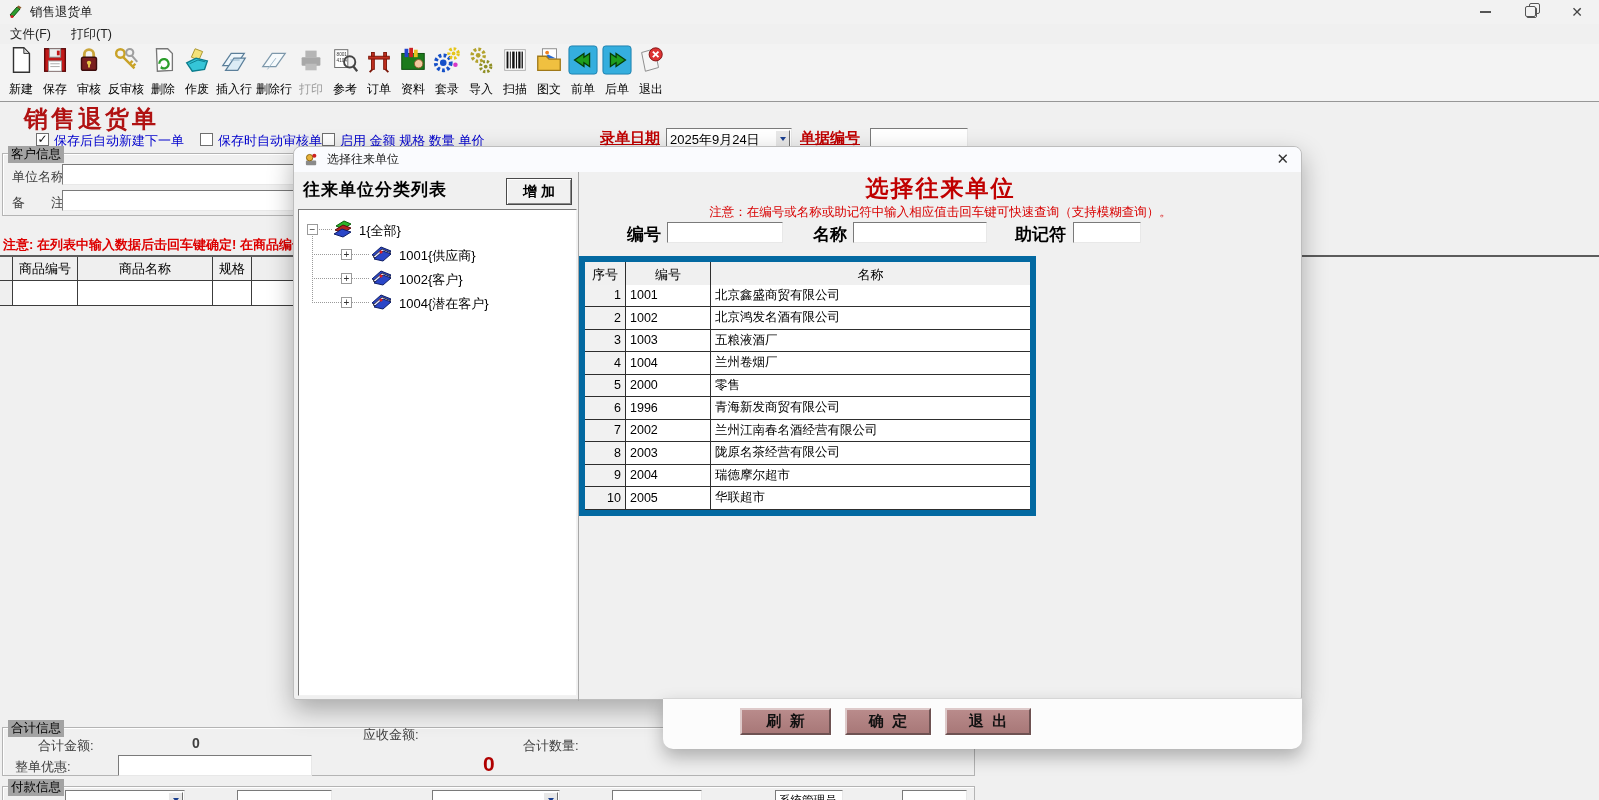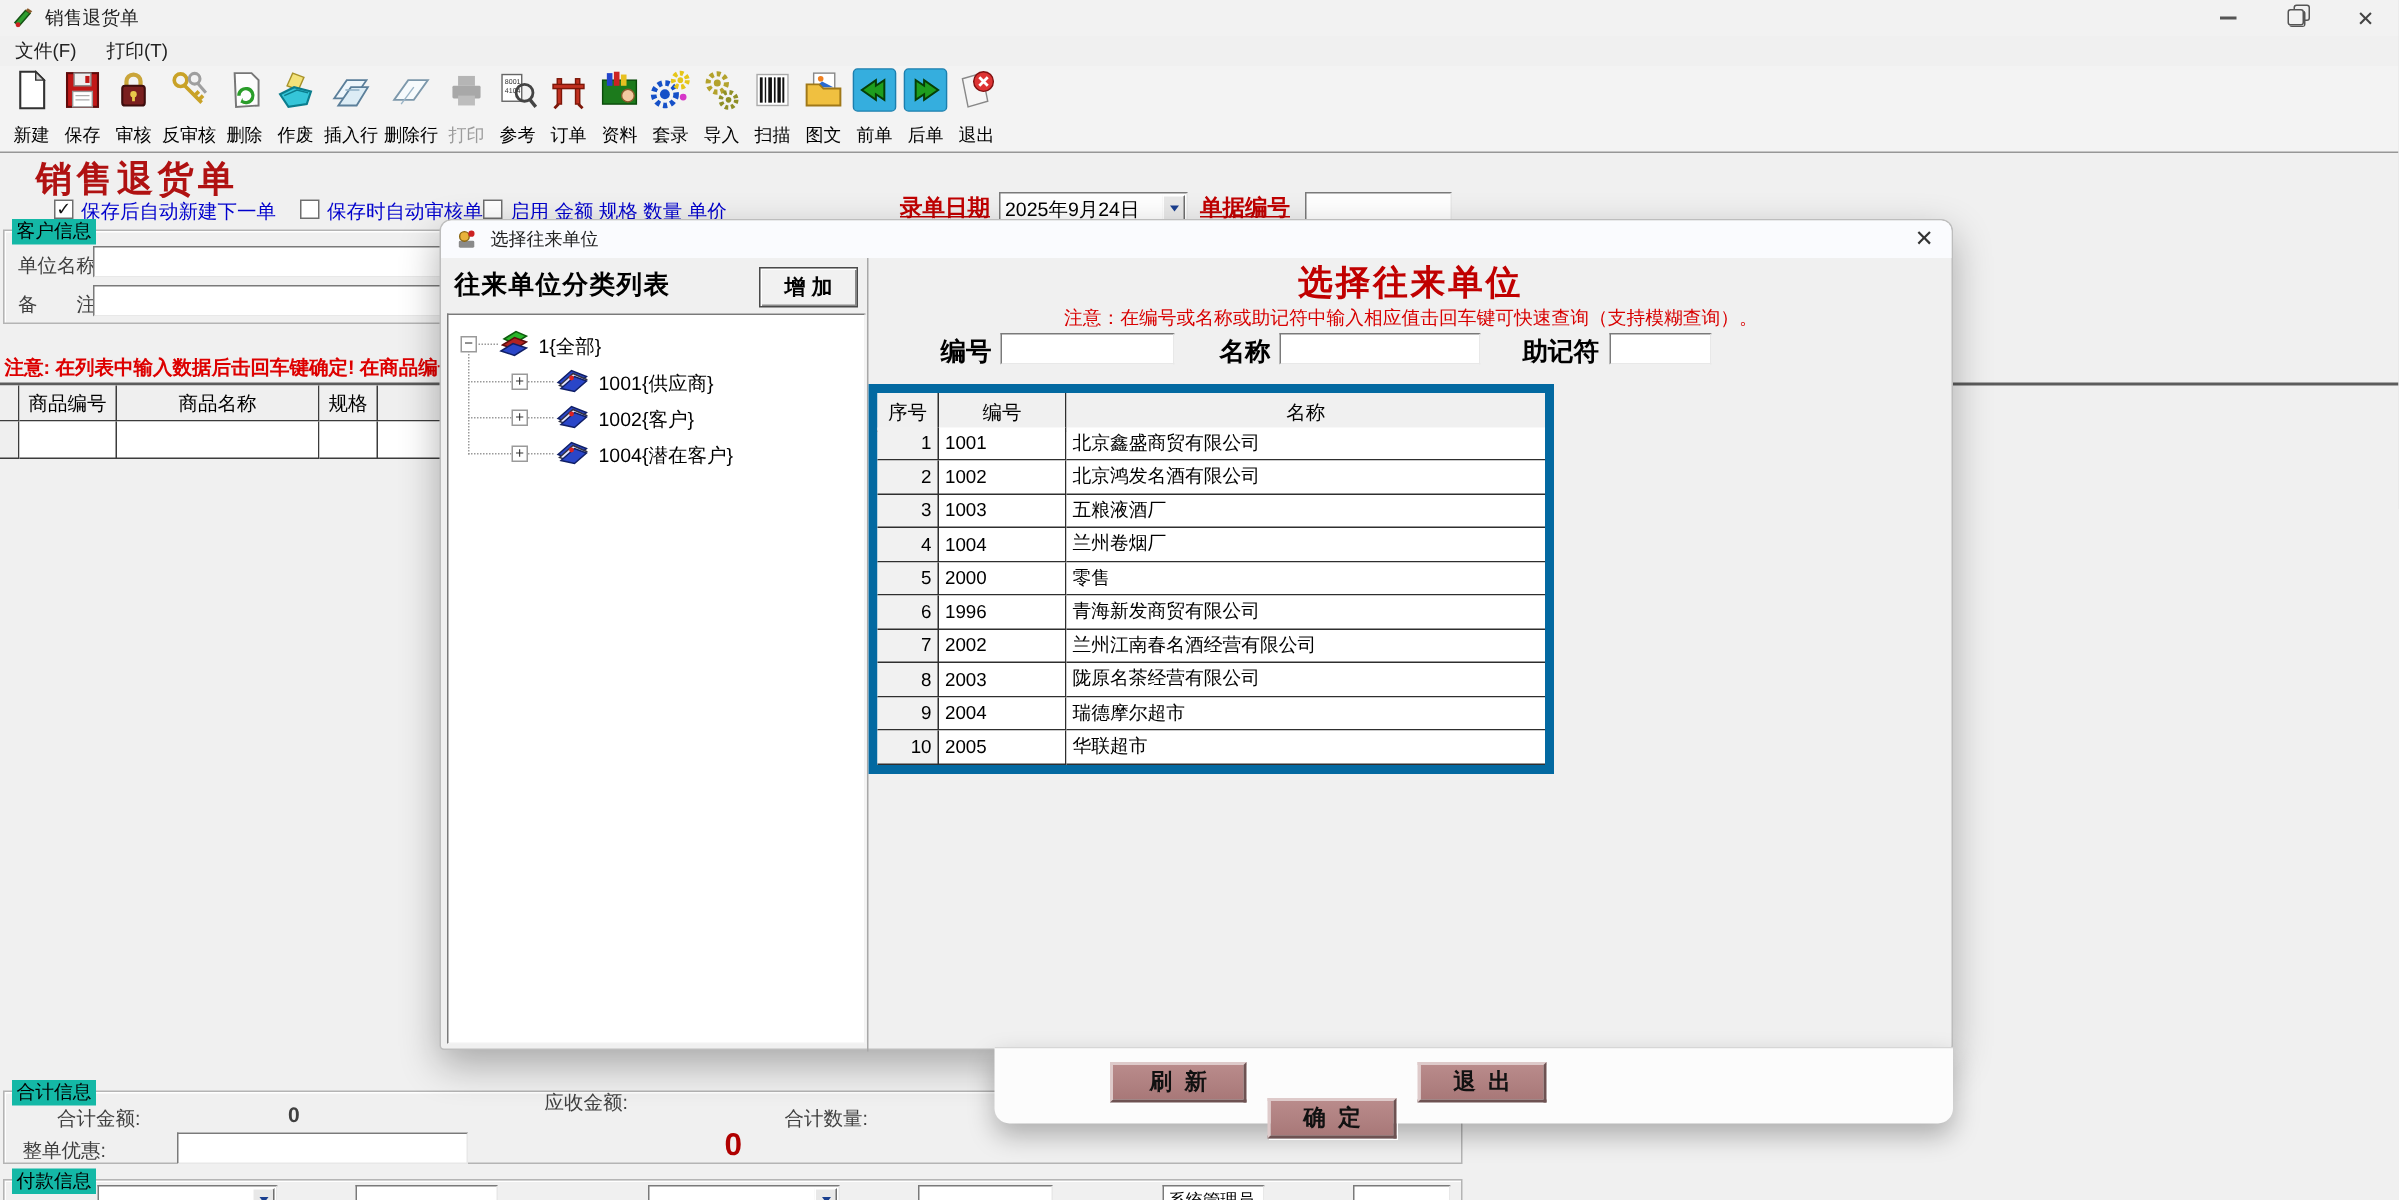--- a/index.html
+++ b/index.html
@@ -21,21 +21,21 @@
   .menu-item{font-size:12.5px;color:#222;padding:2px 10px;}
   
   .toolbar{left:0;top:44px;width:1599px;height:58px;background:#f3f3f3;border-bottom:1px solid #979797;display:flex;align-items:flex-start;padding-left:4px;box-sizing:border-box;}
   .tb-item{display:flex;flex-direction:column;align-items:center;padding:1px 2px 0 2px;}
   .tb-item svg{width:30px;height:30px;}
   .tb-label{font-size:12px;color:#000;margin-top:2px;white-space:nowrap;}
   .tb-item.disabled .tb-label{color:#9c9c9c;}
   
   .sunken{background:#fff;border:1px solid;border-color:#7a7a7a #e8e8e8 #e8e8e8 #7a7a7a;box-sizing:border-box;font-size:13px;color:#000;padding:2px 3px;overflow:hidden;white-space:nowrap;}
   .gbox{border:1px solid #b4b4b4;box-shadow:1px 1px 0 #fff inset;box-sizing:border-box;}
-  .glabel{font-size:12.5px;color:#000;background:#14b8a6;padding:0 3px;}
+  .glabel{font-size:12.5px;color:#000;background:#a3a3a3;padding:0 3px;}
   .cb{width:13px;height:13px;background:#fff;border:1px solid #6e6e6e;box-sizing:border-box;font-size:12px;line-height:11px;text-align:center;color:#111;}
   .bluetext{font-size:13px;color:#0000cc;white-space:nowrap;}
   .redbold{color:#c00000;font-weight:bold;text-decoration:underline;}
   .ddbtn{position:absolute;top:1px;width:15px;background:#e8e8e8;border:1px solid;border-color:#fff #6f6f6f #6f6f6f #fff;box-sizing:border-box;display:flex;align-items:center;justify-content:center;}
   .ddbtn .tri{width:0;height:0;border-left:3.5px solid transparent;border-right:3.5px solid transparent;border-top:4.5px solid #1a3f8f;}
   
   .form-title{left:24px;top:103px;font-size:24px;font-weight:bold;color:#b01212;letter-spacing:3px;}
   .grid-note{left:3px;top:236px;font-size:13px;font-weight:bold;color:#dd0000;white-space:nowrap;}
   .grid-topline{left:0;top:255px;width:1599px;height:1.5px;background:#5c5c5c;}
   .mgrid{left:0;top:257px;display:grid;grid-template-columns:13px 65px 135px 39px 308px;grid-template-rows:24px 25px;}
@@ -468,17 +468,17 @@
       <div class="c noR">瑞德摩尔超市</div>
 
       <div class="c seq">10</div>
       <div class="c">2005</div>
       <div class="c noR">华联超市</div>
     </div>
   </div>
 
   <div class="abs dlg-footer">
     <div class="rose-btn" style="left:77px;width:91px;">刷  新</div>
-    <div class="rose-btn" style="left:182px;width:86px;margin-top:24px;">确  定</div>
+    <div class="rose-btn" style="left:182px;width:86px;">确  定</div>
     <div class="rose-btn" style="left:282px;width:86px;">退  出</div>
   </div>
 
 </div>
 
 </body></html>

